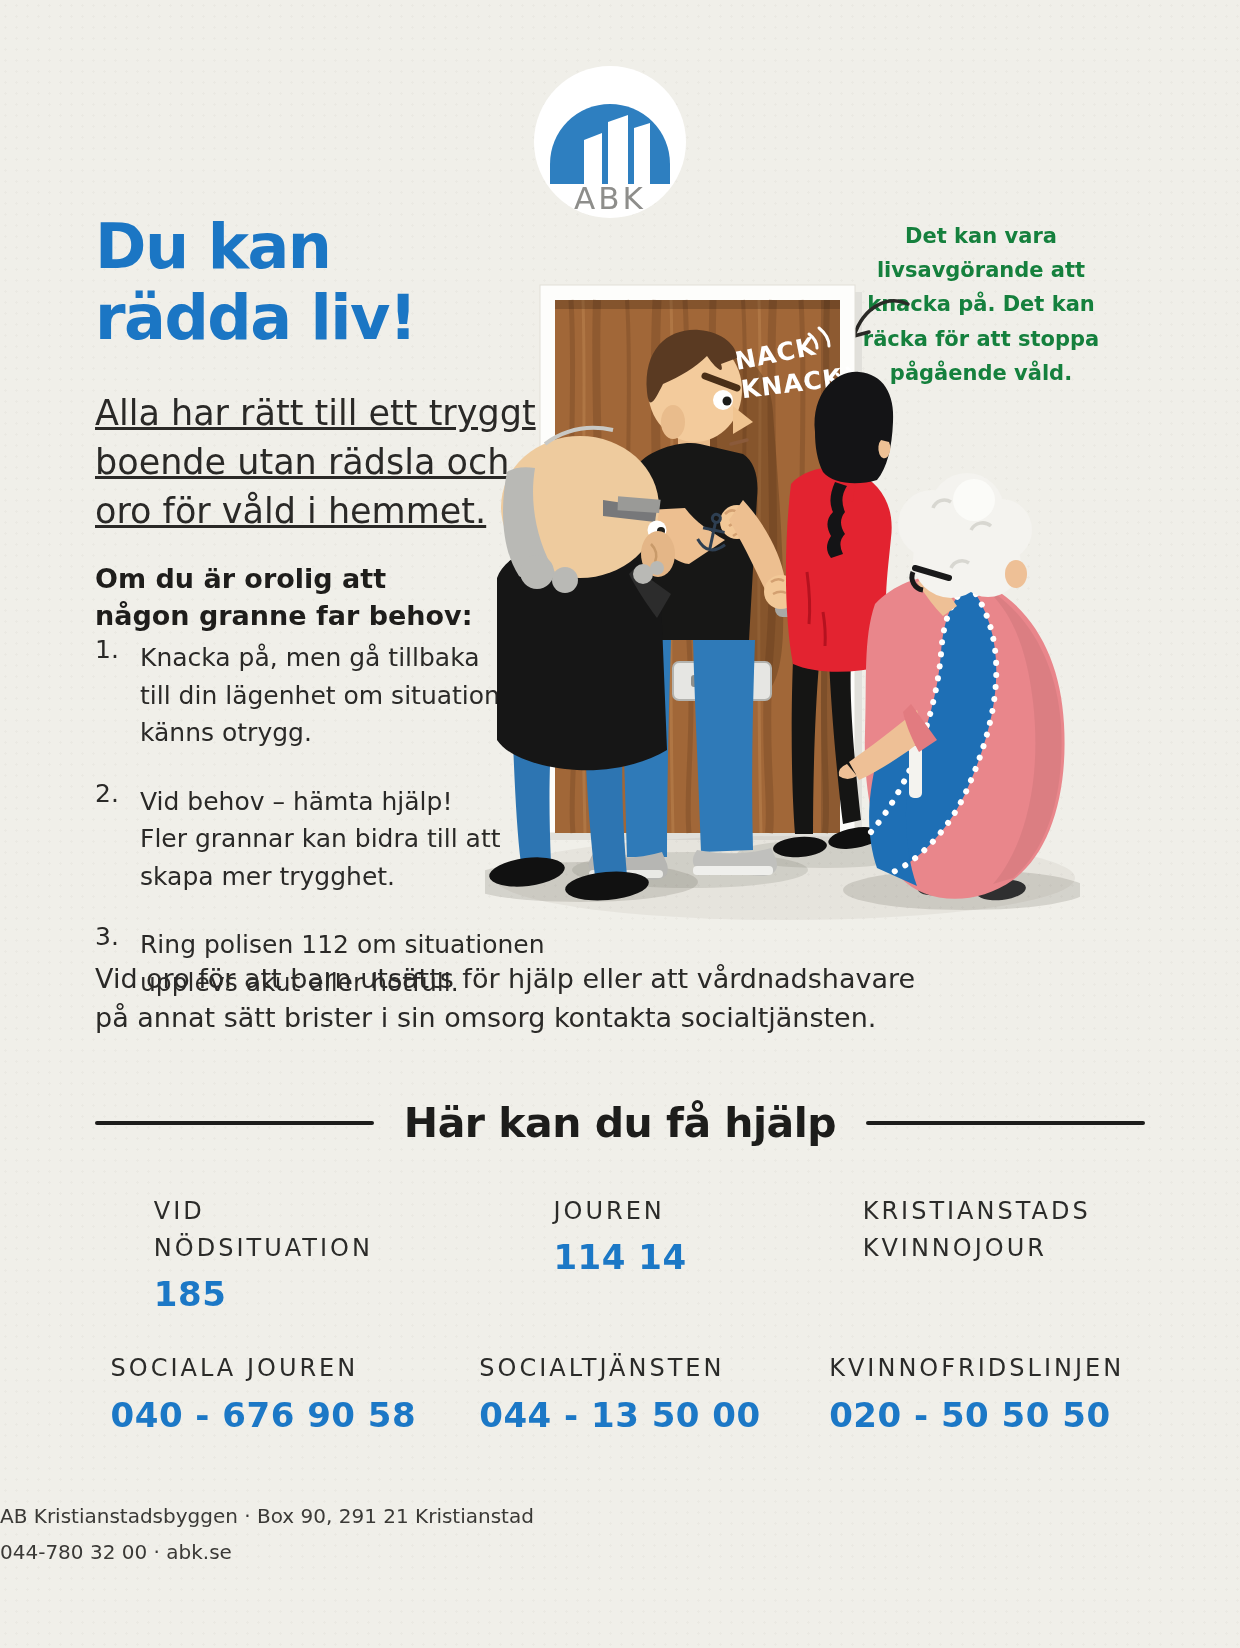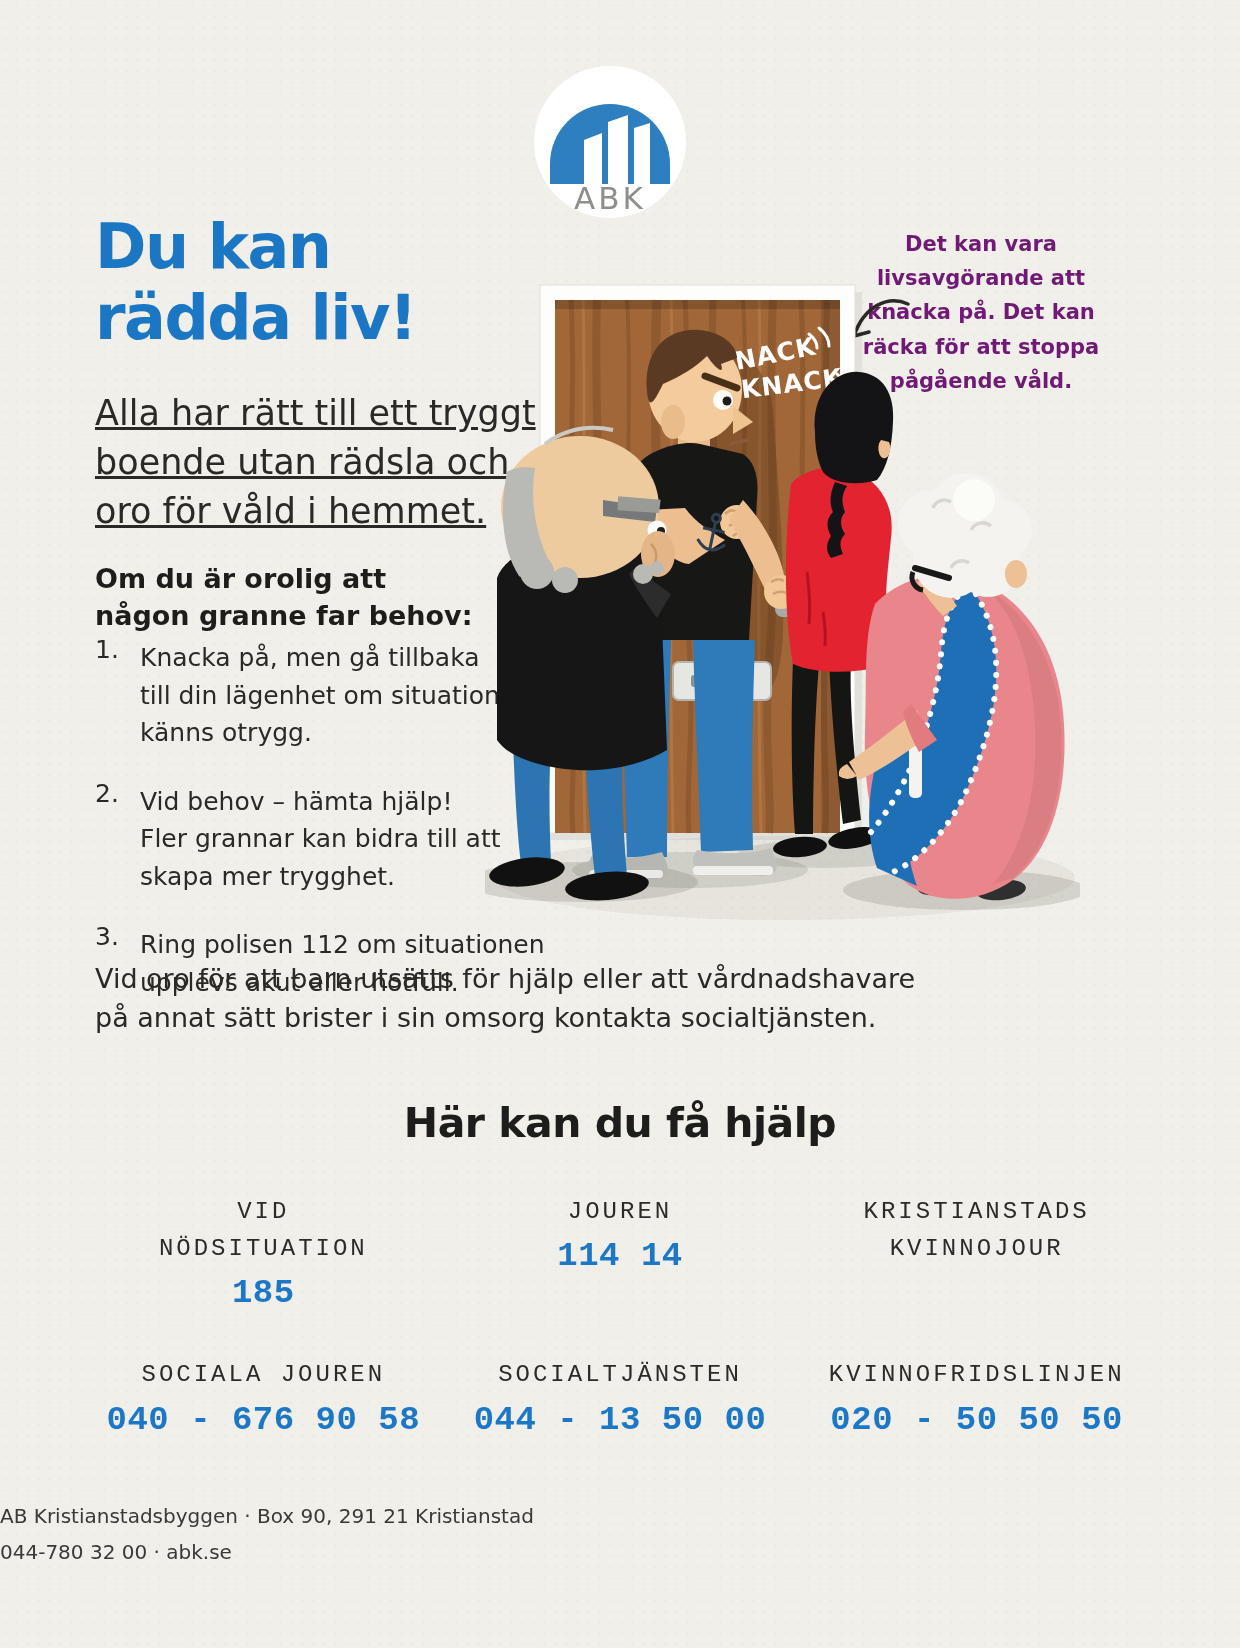--- a/index.html
+++ b/index.html
@@ -25,37 +25,37 @@
   }
   .intro{left:95px;top:381px;width:470px;font-size:35px;line-height:1.4;color:#2a2927;text-decoration:underline;}
   .subhead{left:95px;top:552px;width:440px;font-size:27px;font-weight:700;line-height:1.38;color:#1e1d1b;}
   .steps{left:95px;top:631px;width:460px;}
   .step{display:flex;margin-bottom:23px;font-size:25px;line-height:1.5;color:#2a2927;}
   .step-num{width:45px;flex:0 0 45px;}
   .note{left:95px;top:951px;width:1000px;font-size:27px;line-height:1.45;color:#2a2927;}
 
   
   .annotation{
-    left:850px;top:219px;width:262px;text-align:center;
-    font-size:21px;font-weight:700;line-height:1.63;color:#701a75;
+    left:850px;top:211px;width:262px;text-align:center;
+    font-size:21px;font-weight:700;line-height:1.63;color:#15803d;
   }
   .arrow-wrap{left:842px;top:292px;width:72px;height:64px;}
 
   
   .scene{left:485px;top:272px;width:595px;height:660px;}
 
   
-  .help-title-row{left:95px;top:1099px;width:1050px;display:flex;align-items:center;flex-direction:column;}
+  .help-title-row{left:95px;top:1099px;width:1050px;display:flex;align-items:center;gap:30px;}
   .help-line{flex:1;height:4px;background:#1d1d1b;border-radius:2px;}
   .help-title{font-size:41px;font-weight:800;letter-spacing:-0.5px;color:#1d1d1b;white-space:nowrap;}
 
   .contacts{
     left:85px;top:1185px;width:1070px;
-    display:grid;grid-template-columns:1fr 1fr 1fr;row-gap:36px;
-    justify-items:center;align-items:start;text-align:center;font-family:Liberation Mono, monospace;
+    display:grid;grid-template-columns:1fr 1fr 1fr;row-gap:28px;
+    justify-items:center;align-items:start;
   }
   .cell-label{font-size:24px;letter-spacing:3px;line-height:1.55;color:#2b2b29;}
   .cell-number{margin-top:7px;font-size:34px;font-weight:700;letter-spacing:0.5px;color:#1c78c6;}
 
   
   .footer{left:0;top:1498px;width:1128px;font-size:20px;line-height:1.8;color:#3a3936;}
 </style>
 </head>
 <body>
 

